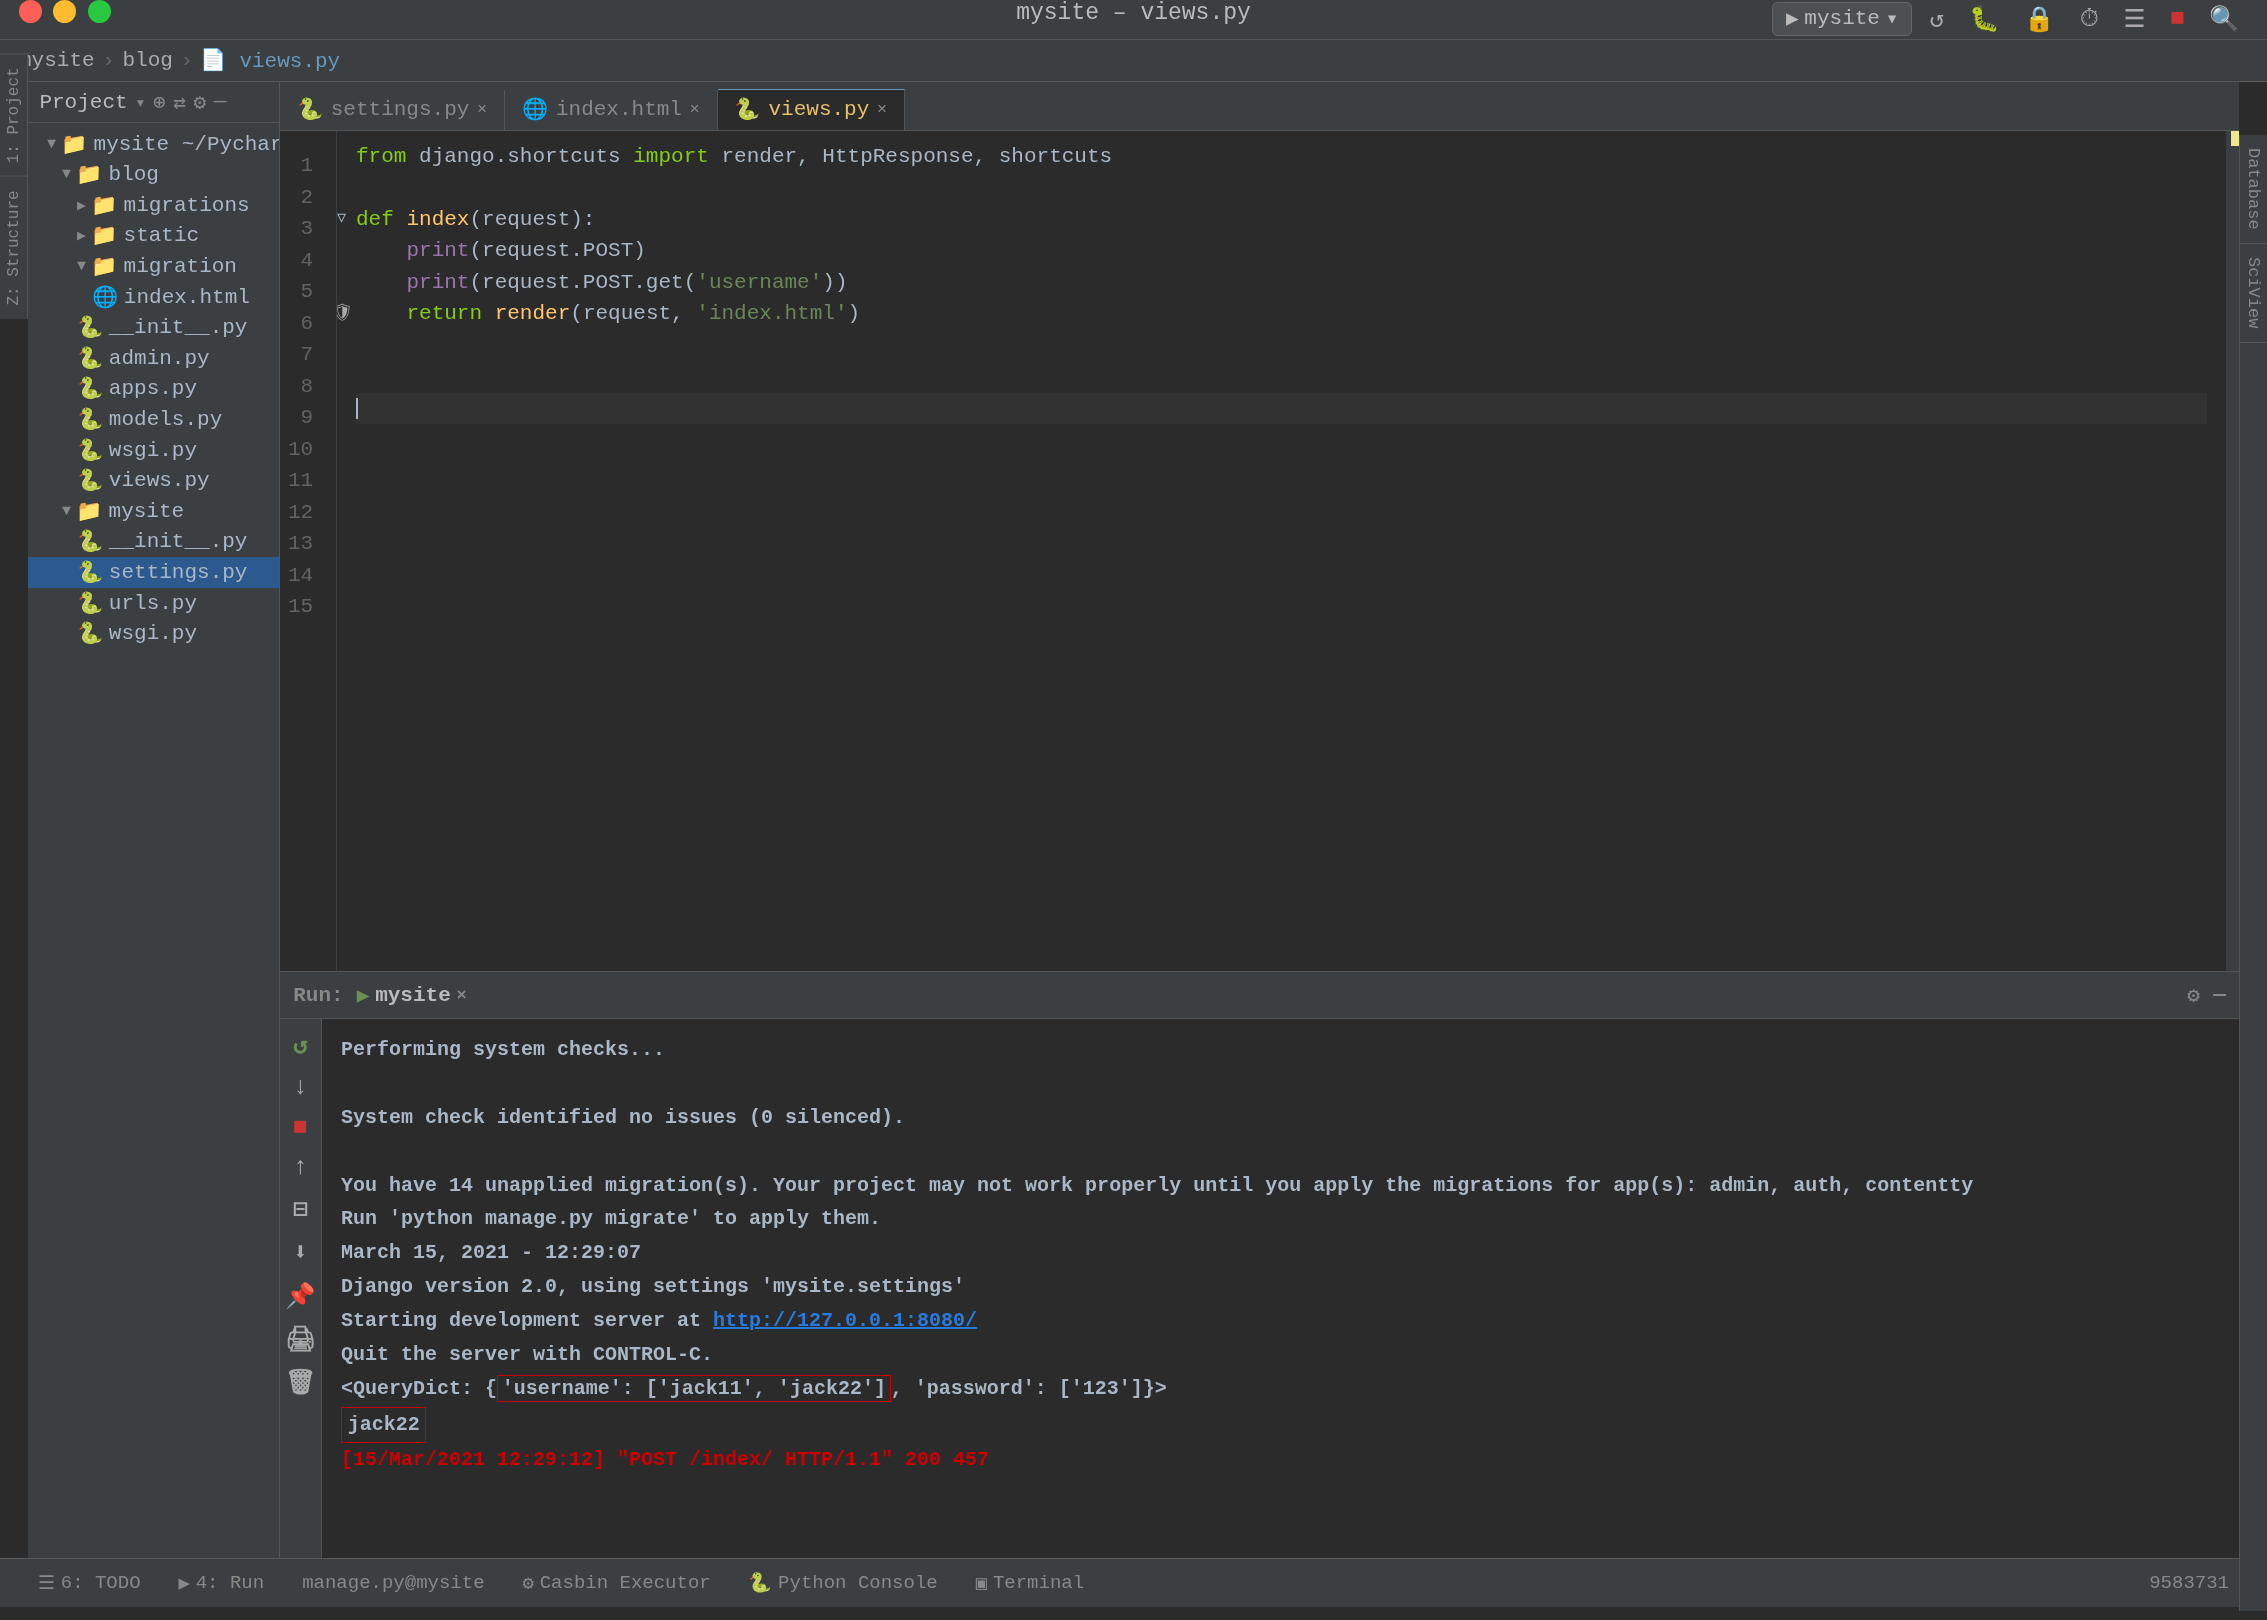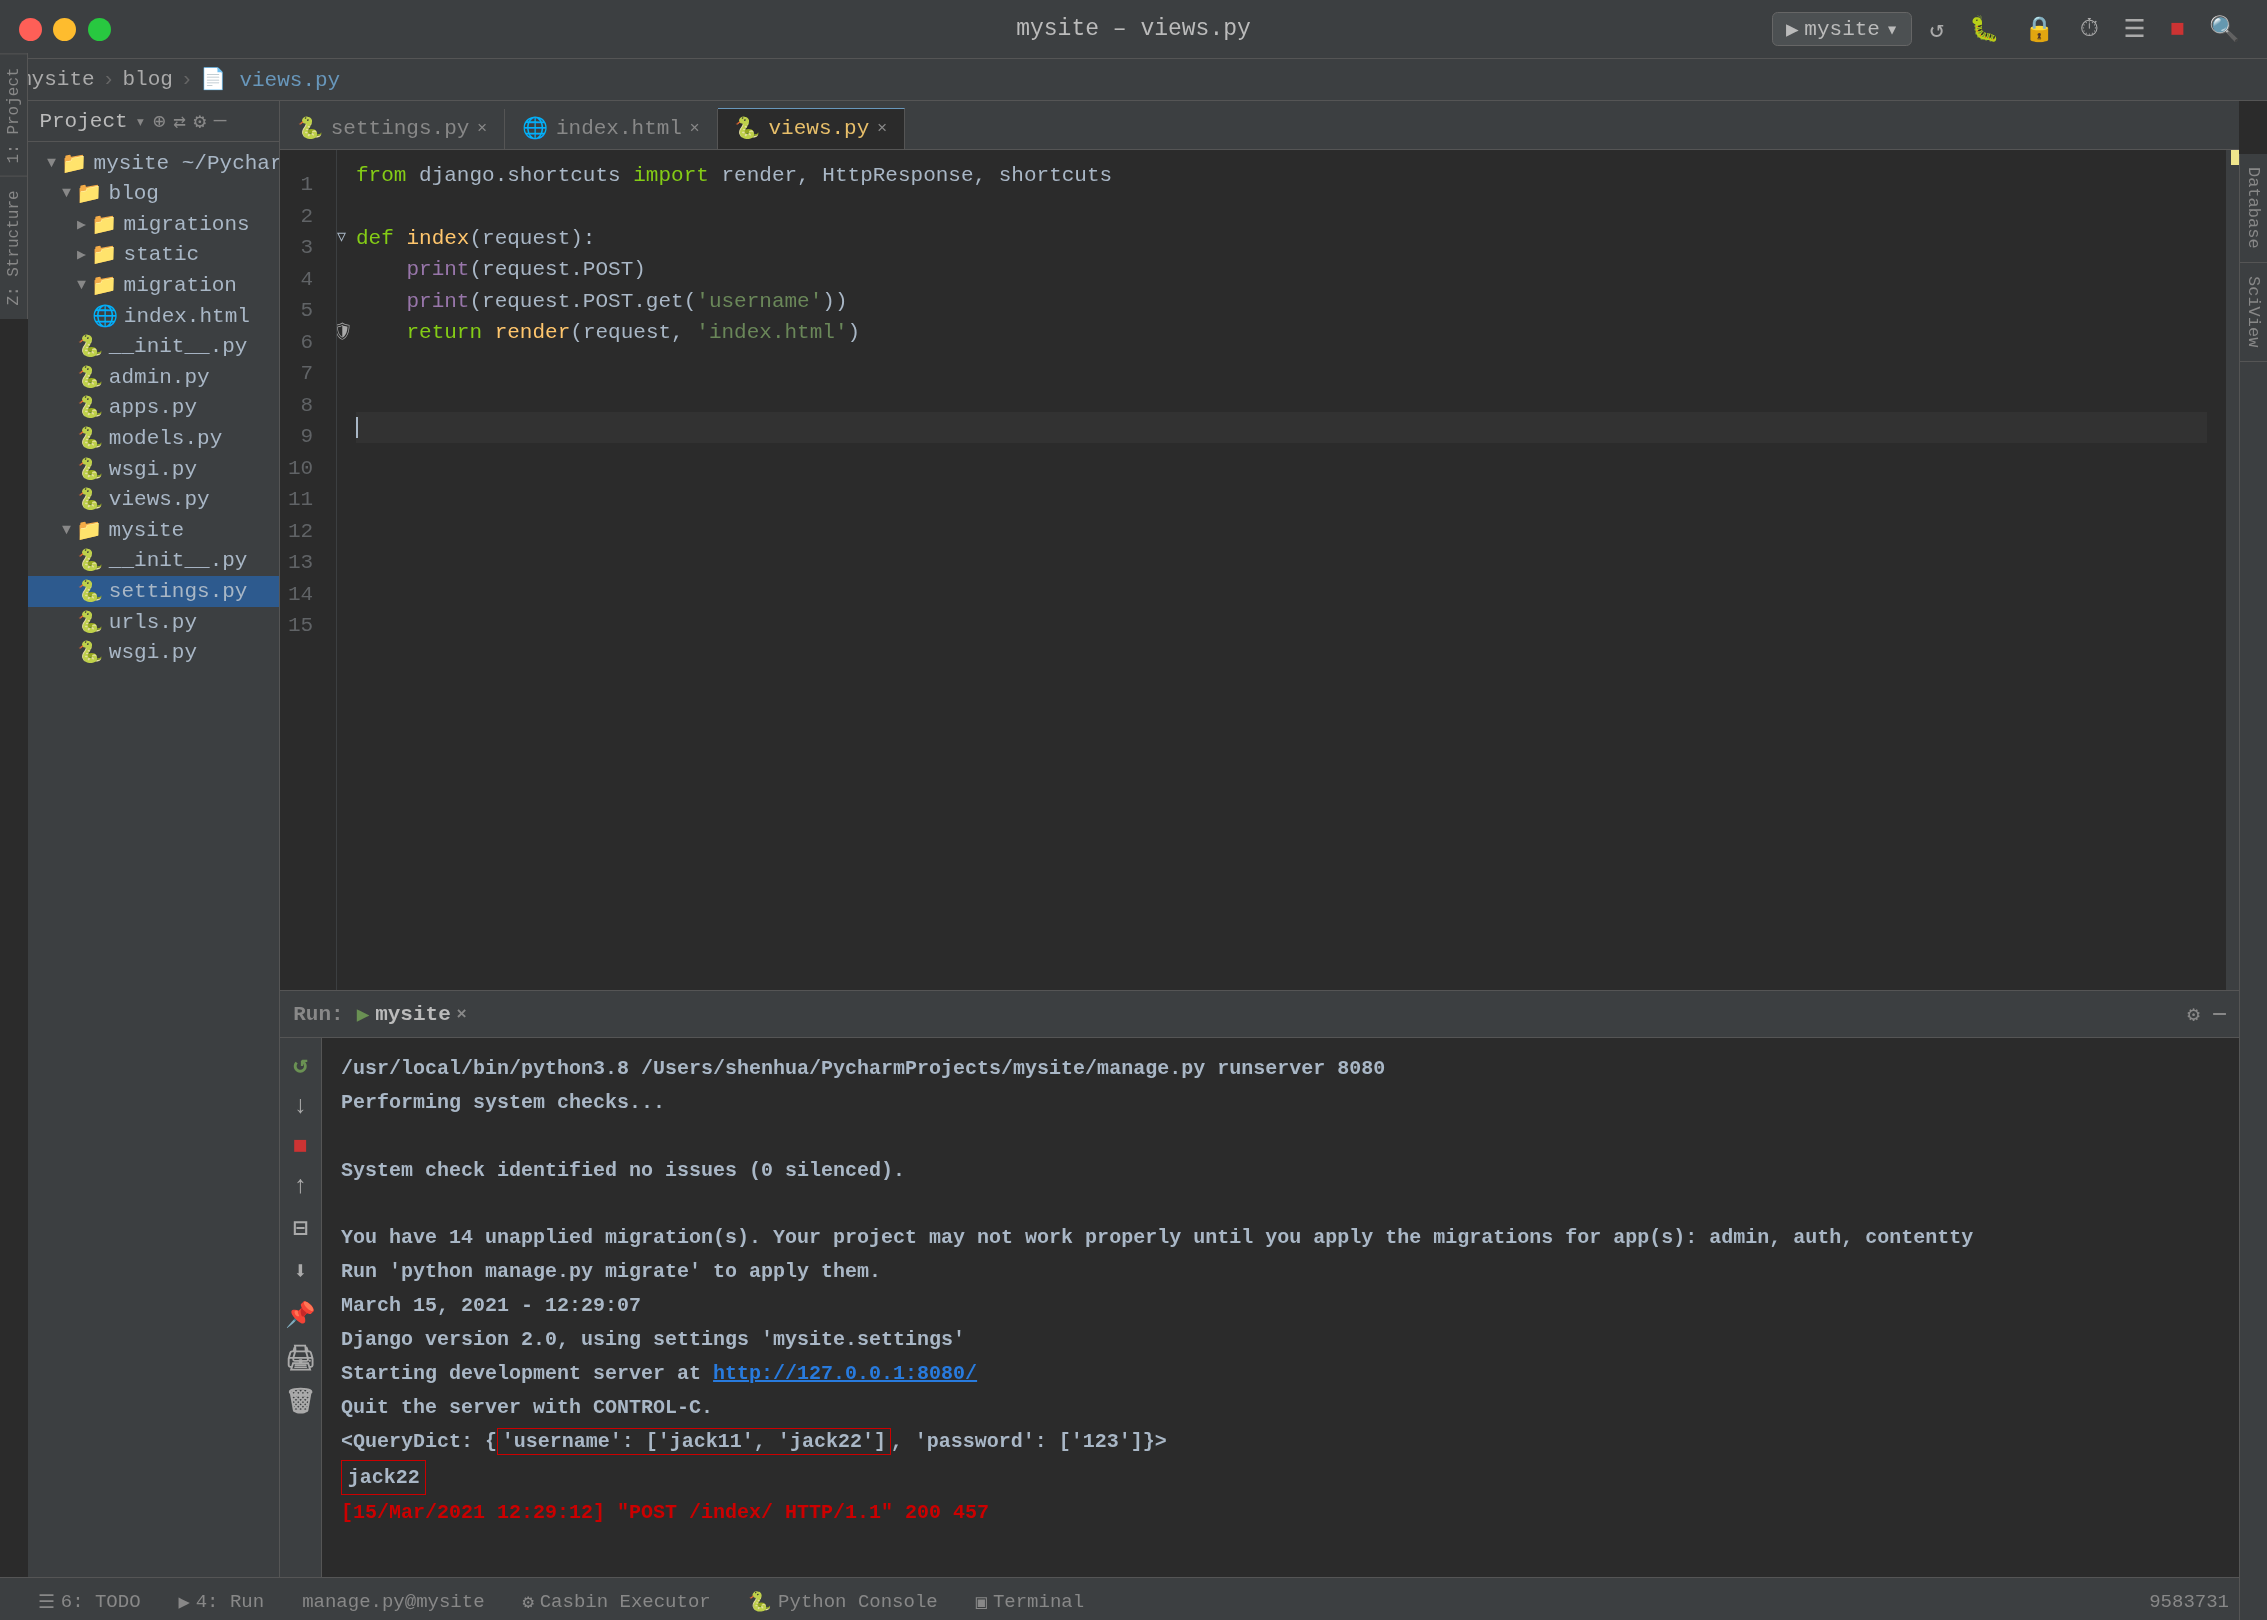--- a/index.html
+++ b/index.html
@@ -8,24 +8,23 @@
       height: 1620px;
       background: #2b2b2b;
       font-family: 'Menlo', 'Monaco', 'Courier New', monospace;
       color: #a9b7c6;
       overflow: hidden;
       font-size: 23px;
     }
 
     
     #titlebar {
-      height: 59px;
-      background: #3c3f41;
-      display: flex;
-      align-items: center;
+      height: 40px;
+      background: #3c3f41;
+      display: flex;
       justify-content: center;
       position: relative;
       border-bottom: 0.9px solid #555;
     }
     #titlebar .traffic-lights {
       position: absolute;
       left: 19px;
       display: flex;
       gap: 11.4px;
     }
@@ -621,21 +620,20 @@
           <span class="r-icon">↓</span>
           <span class="r-icon active-red">■</span>
           <span class="r-icon">↑</span>
           <span class="r-icon">⊟</span>
           <span class="r-icon">⬇</span>
           <span class="r-icon">📌</span>
           <span class="r-icon">🖨</span>
           <span class="r-icon">🗑</span>
         </div>
         <div id="run-content">
-          <div class="console-line">/usr/local/bin/python3.8 /Users/shenhua/PycharmProjects/mysite/manage.py runserver 8080</div>
           <div class="console-line">Performing system checks...</div>
           <div class="console-line">&nbsp;</div>
           <div class="console-line">System check identified no issues (0 silenced).</div>
           <div class="console-line">&nbsp;</div>
           <div class="console-line">You have 14 unapplied migration(s). Your project may not work properly until you apply the migrations for app(s): admin, auth, contentty</div>
           <div class="console-line">Run 'python manage.py migrate' to apply them.</div>
           <div class="console-line">March 15, 2021 - 12:29:07</div>
           <div class="console-line">Django version 2.0, using settings 'mysite.settings'</div>
           <div class="console-line">Starting development server at <span class="console-link">http://127.0.0.1:8080/</span></div>
           <div class="console-line">Quit the server with CONTROL-C.</div>

